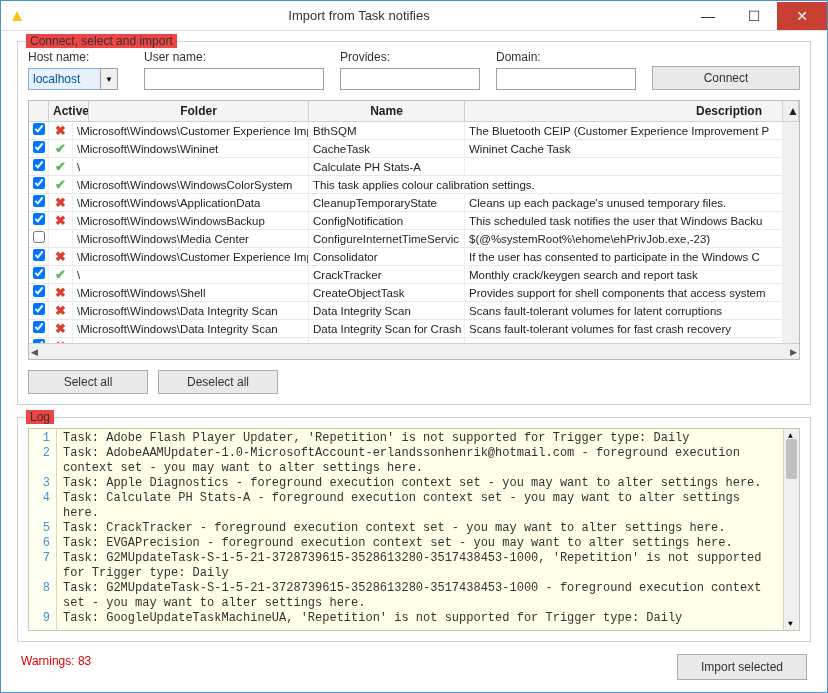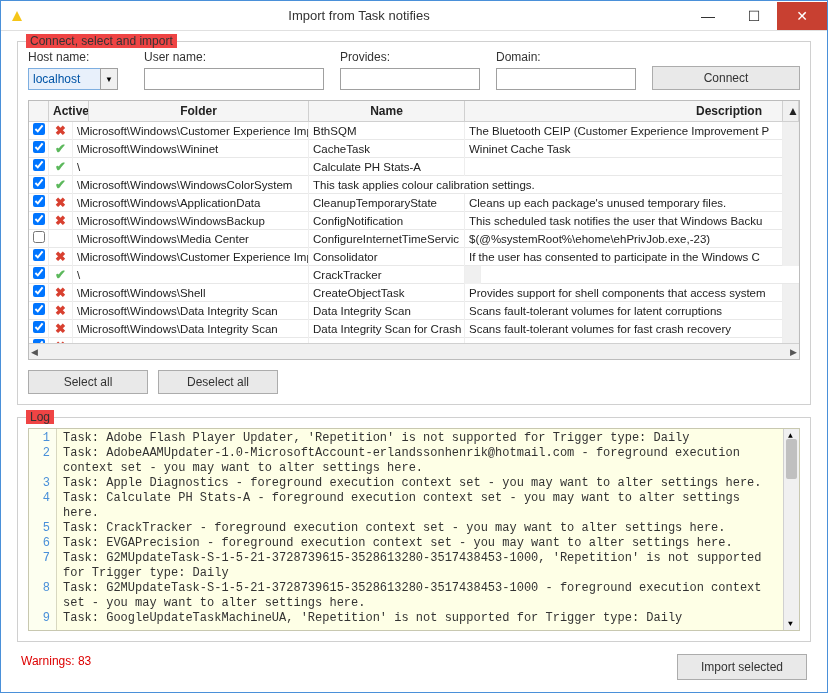--- a/index.html
+++ b/index.html
@@ -167,20 +167,21 @@
               <div class="gc col-fd">\Microsoft\Windows\Customer Experience Imp</div>
               <div class="gc col-nm">Consolidator</div>
               <div class="gc col-ds">If the user has consented to participate in the Windows C</div>
               <div class="gc col-sc"></div>
             </div>
             <div class="grid-row">
               <div class="gc col-cb"><input type="checkbox" checked="" style=""></div>
               <div class="gc col-st"><span class="status-v">✔</span></div>
               <div class="gc col-fd">\</div>
               <div class="gc col-nm">CrackTracker</div>
+              <div class="gc col-ds">Monthly crack/keygen search and report task</div>
               <div class="gc col-sc"></div>
             </div>
             <div class="grid-row">
               <div class="gc col-cb"><input type="checkbox" checked="" style=""></div>
               <div class="gc col-st"><span class="status-x">✖</span></div>
               <div class="gc col-fd">\Microsoft\Windows\Shell</div>
               <div class="gc col-nm">CreateObjectTask</div>
               <div class="gc col-ds">Provides support for shell components that access system</div>
               <div class="gc col-sc"></div>
             </div>

